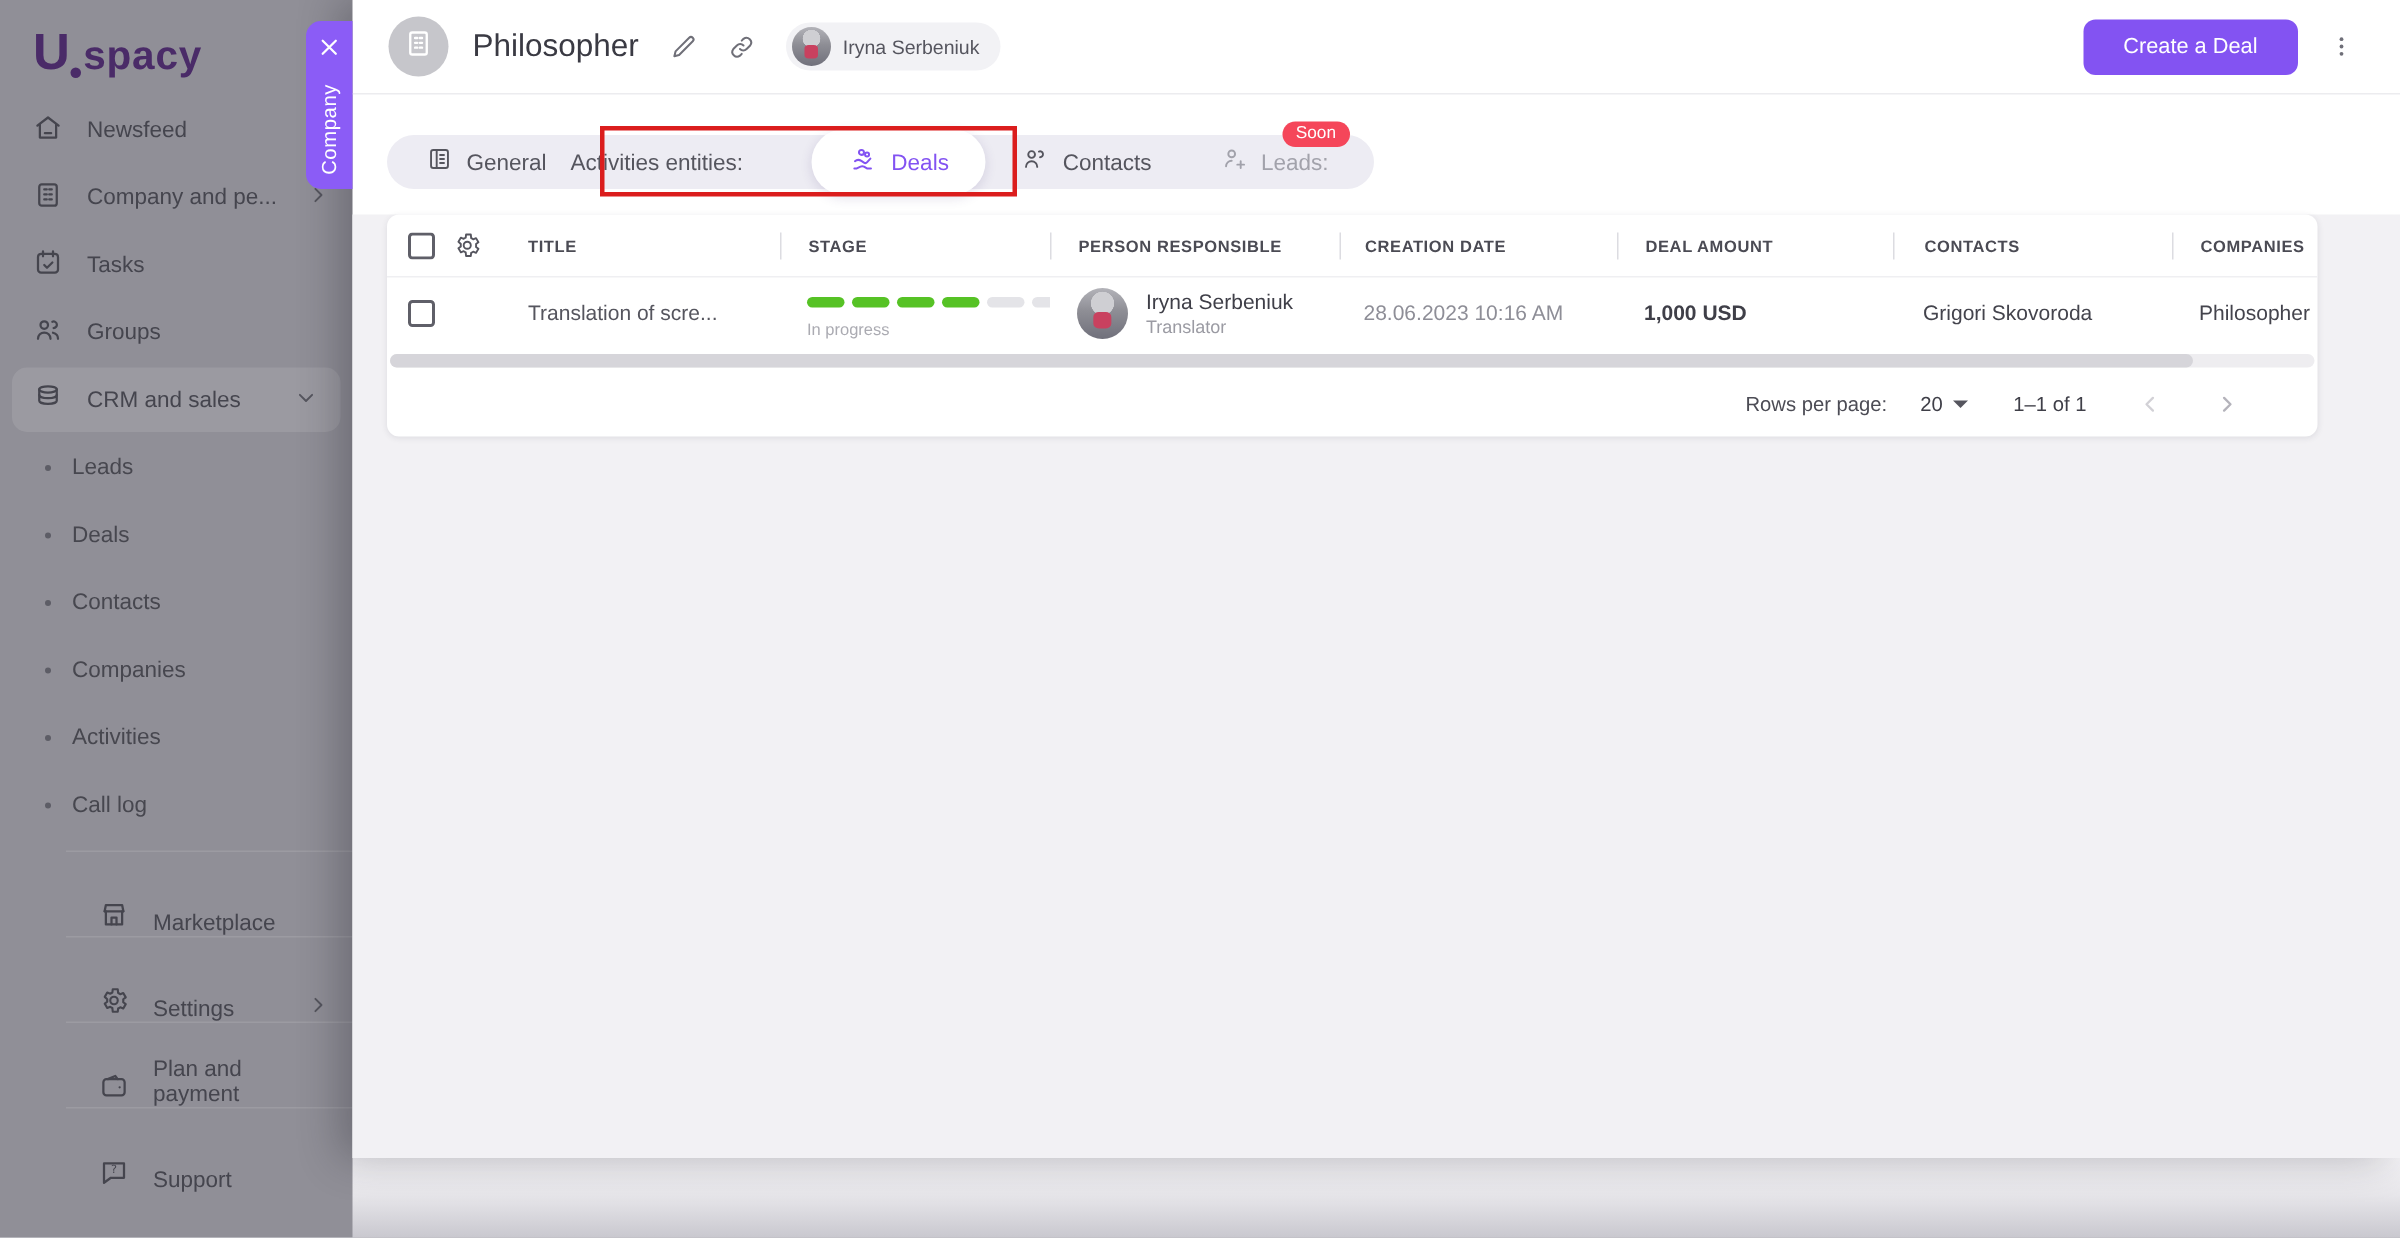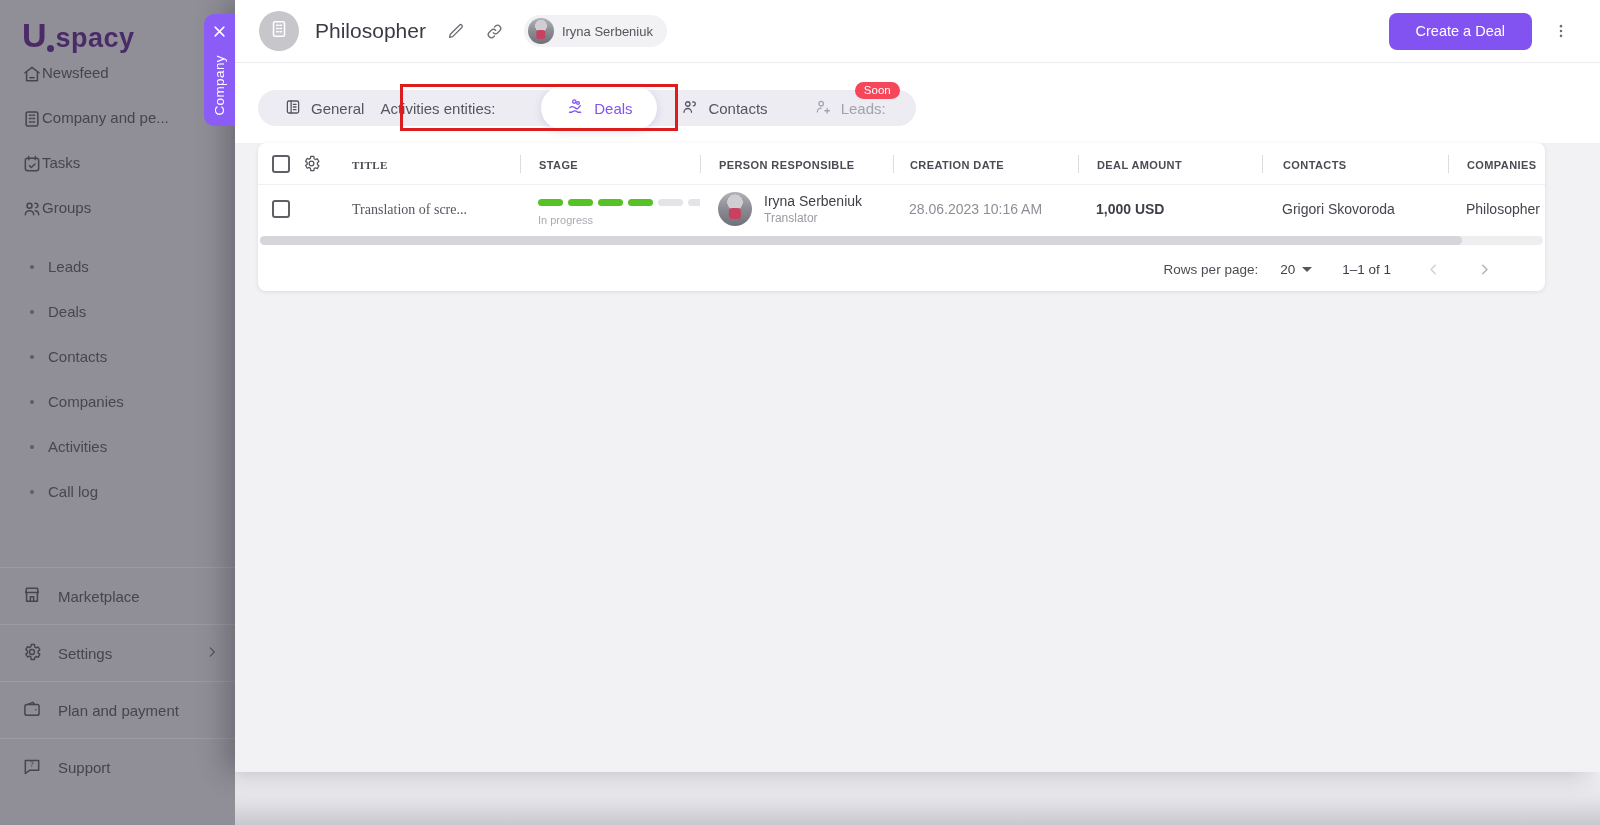--- a/index.html
+++ b/index.html
@@ -6,28 +6,28 @@
   html,body { width:1600px; height:825px; overflow:hidden; }
   body { font-family:"Liberation Sans","DejaVu Sans",sans-serif; background:#908F97; position:relative; }
 
   
   .sidebar { position:absolute; left:0; top:0; width:235px; height:825px; background:#908F97; z-index:1; }
   .logo { position:absolute; top:16px; left:22px; display:flex; align-items:baseline; color:#4A2B68; }
   .logo .mark { font-size:34px; font-weight:800; letter-spacing:-2px; }
   .logo .dot { width:7px; height:7px; border-radius:50%; background:#4A2B68; margin:0 2px 3px 2px; align-self:flex-end; }
   .logo .word { font-size:27px; font-weight:700; letter-spacing:0.5px; }
   .nav { position:absolute; top:64px; left:0; right:0; }
-  .side-item { height:45px; display:flex; padding:0 16px 0 22px; color:#45454E; font-size:15px; }
+  .side-item { height:45px; display:flex; align-items:center; gap:16px; padding:0 16px 0 22px; color:#45454E; font-size:15px; }
   .side-item .lbl { flex:1; white-space:nowrap; overflow:hidden; }
   .side-item svg { flex:0 0 auto; }
   .side-item.active-group { background:rgba(255,255,255,0.10); margin:1px 8px; height:43px; padding-left:14px; border-radius:10px; }
   .sub-item { height:45px; display:flex; align-items:center; gap:14px; padding-left:30px; color:#47474F; font-size:15px; }
   .bullet { width:4px; height:4px; border-radius:50%; background:#5D5D66; }
   .side-footer { position:absolute; top:567px; left:0; right:0; }
-  .foot-item { height:57px; display:flex; align-items:center; gap:16px; padding:0 16px 0 22px; color:#45454E; font-size:15px; border-top:1px solid #9C9BA2; }
+  .foot-item { height:57px; display:flex; align-items:flex-end; gap:16px; padding:0 16px 0 22px; color:#45454E; font-size:15px; border-top:1px solid #9C9BA2;margin-left:44px; }
   .foot-item .lbl { flex:1; }
   .chev { color:#55555E; }
 
   
   .company-tab { position:absolute; left:204px; top:14px; width:31px; height:112px; background:var(--company-tab-purple,#8B5CF6); border-radius:10px 0 0 10px; z-index:3; display:flex; flex-direction:column; align-items:center; padding-top:10px; }
   .company-tab .vtext { writing-mode:vertical-rl; transform:rotate(180deg); color:#fff; font-size:13.5px; letter-spacing:0.4px; margin-top:12px; }
 
   
   .panel { position:absolute; left:235px; top:0; width:1365px; height:772px; background:#fff; z-index:2; box-shadow:-10px 0 26px rgba(30,30,40,0.30); }
   .bottom-strip { position:absolute; left:235px; top:772px; width:1365px; height:53px; background:linear-gradient(180deg,#F4F3F6 0%,#E8E7EB 45%,#C9C8CF 100%); z-index:1; }
@@ -62,21 +62,21 @@
 
   
   .content { position:absolute; top:143px; left:0; width:1365px; height:629px; background:#F2F1F4; }
   .table-card { margin-left:23px; width:1287px; background:#fff; border-radius:8px; overflow:hidden; box-shadow:0 1px 4px rgba(40,40,60,0.10); }
   .t-row { display:flex; align-items:center; }
   .t-head { height:42px; border-bottom:1px solid #EFEFF2; }
   .t-data { height:48px;align-items:center; }
   .cell { flex:0 0 auto; overflow:hidden; white-space:nowrap; }
   .c-check { width:44px; padding-left:14px; display:flex; align-items:center; }
   .c-gear { width:38px; display:flex; align-items:center; color:#55555E; }
-  .c-title { width:180px; padding-left:12px;font-family:Liberation Serif, serif; }
+  .c-title { width:180px; padding-left:12px; }
   .c-stage { width:180px; padding-left:18px; }
   .c-person { width:193px; padding-left:18px; }
   .c-date { width:185px; padding-left:16px; }
   .c-amount { width:184px; padding-left:18px; }
   .c-contacts { width:186px; padding-left:20px; }
   .c-companies { width:200px; padding-left:18px; }
   .t-head .hsep { border-left:1px solid #DCDCE1; }
   .col-label { font-size:11px; font-weight:700; letter-spacing:0.4px; color:#4B4B54; }
   .checkbox { width:18px; height:18px; border:2px solid #5F5F68; border-radius:3px; background:#fff; }
   .title-text { font-size:14px; color:#55555E; }
@@ -140,20 +140,31 @@
     </div>
     <div class="side-item">
       <span><svg width="20" height="20" viewBox="0 0 24 24" fill="none" stroke="currentColor" stroke-width="1.8" stroke-linecap="round" stroke-linejoin="round">
             <circle cx="9" cy="8" r="3"></circle>
             <path d="M4 19c0-2.8 2.2-5 5-5s5 2.2 5 5"></path>
             <path d="M15.5 5.4a2.6 2.6 0 1 1 1 5"></path>
             <path d="M16 14.2c2.3.5 4 2.4 4 4.8"></path>
           </svg></span>
       <span class="lbl">Groups</span>
     </div>
+    <div class="side-item active-group">
+      <span><svg width="20" height="20" viewBox="0 0 24 24" fill="none" stroke="currentColor" stroke-width="1.8" stroke-linecap="round" stroke-linejoin="round">
+            <ellipse cx="12" cy="5.5" rx="7" ry="2.5"></ellipse>
+            <path d="M5 5.5v4.5c0 1.4 3.1 2.5 7 2.5s7-1.1 7-2.5V5.5"></path>
+            <path d="M5 10v4.5c0 1.4 3.1 2.5 7 2.5s7-1.1 7-2.5V10"></path>
+          </svg></span>
+      <span class="lbl">CRM and sales</span>
+      <span class="chev"><svg width="14" height="14" viewBox="0 0 24 24" fill="none" stroke="currentColor" stroke-width="2.2" stroke-linecap="round" stroke-linejoin="round">
+            <path d="m5 9 7 7 7-7"></path>
+          </svg></span>
+    </div>
 
     <div class="sub-item">
         <span class="bullet"></span>
         <span>Leads</span>
       </div>
     <div class="sub-item">
         <span class="bullet"></span>
         <span>Deals</span>
       </div>
     <div class="sub-item">

